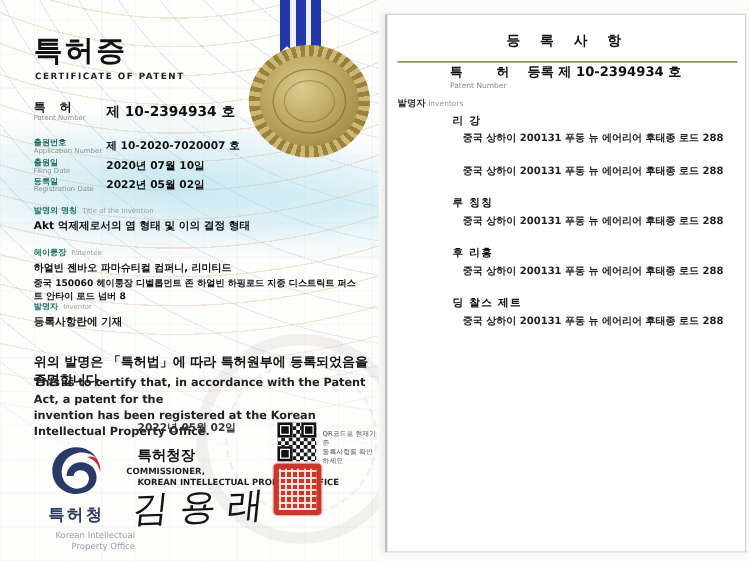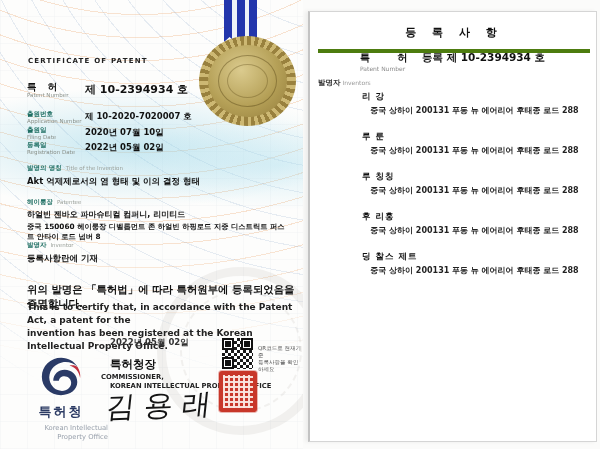--- a/index.html
+++ b/index.html
@@ -86,21 +86,21 @@
   
   .agency{position:absolute;left:14px;top:352px;width:94px;text-align:center;}
   .agency-ko{font-size:13px;font-weight:700;color:#2b3a63;margin-top:1px;letter-spacing:2px;}
   .agency-en{font-size:6.8px;color:#98a0ab;line-height:9px;margin-top:3px;text-align:right;}
 
   
   .page-right{position:absolute;left:308px;top:11px;width:286px;height:429px;background:#fff;
      border:1px solid #d5d5d5;border-left:2px solid #c3c3c3;box-shadow:-3px 0 4px rgba(0,0,0,.06);}
   .reg-header{position:absolute;left:8px;right:6px;top:13px;text-align:center;
      font-size:11px;font-weight:800;letter-spacing:6px;color:#111;
-     border-bottom:4px solid #4d7c0f;padding-bottom:9px;}
+     border-bottom:1px solid #4d7c0f;padding-bottom:9px;}
   .reg-pat-label{position:absolute;left:50px;top:39px;font-size:10px;font-weight:800;letter-spacing:12px;color:#111;}
   .reg-pat-sub{position:absolute;left:50px;top:53px;font-size:6px;color:#8a8a8a;}
   .reg-pat-val{position:absolute;left:112px;top:39px;font-size:10.5px;font-weight:800;color:#111;}
   .reg-inv-label{position:absolute;left:8px;top:66px;font-size:7.5px;font-weight:600;color:#333;}
   .reg-inv-label .en{font-size:6px;font-weight:400;color:#9a9a9a;margin-left:2px;}
   .inv-list{position:absolute;left:52px;top:79px;width:225px;}
   .inv{margin-bottom:15px;}
   .inv-name{font-size:8.5px;font-weight:700;color:#111;letter-spacing:1px;}
   .inv-addr{font-size:8px;font-weight:600;color:#222;margin-top:2px;text-align:center;}
 </style>
@@ -117,20 +117,21 @@
     <div class="bg-wave2"></div>
     <div class="bg-watermark"></div>
 
     <div class="ribbon"></div>
     <div class="gold-seal">
       <div class="gs-spikes"></div>
       <div class="gs-core"></div>
       <div class="gs-ring"></div>
     </div>
 
+    <div class="cert-title">특허증</div>
     <div class="cert-sub">CERTIFICATE OF PATENT</div>
 
     <div class="f-row" style="top:82px">
       <div class="f-label">
         <div class="f-ko big">특 허</div>
         <div class="f-en">Patent Number</div>
       </div>
       <div class="f-val big">제 10-2394934 호</div>
     </div>
     <div class="f-row" style="top:111px">
@@ -215,21 +216,20 @@
     <div class="reg-pat-val">등록 제 10-2394934 호</div>
     <div class="reg-inv-label">
       <span>발명자</span><span class="en">Inventors</span>
     </div>
     <div class="inv-list">
       <div class="inv">
         <div class="inv-name">리 강</div>
         <div class="inv-addr">중국 상하이 200131 푸동 뉴 에어리어 후태종 로드 288</div>
       </div>
       <div class="inv">
-        <div class="inv-name">루 룬</div>
         <div class="inv-addr">중국 상하이 200131 푸동 뉴 에어리어 후태종 로드 288</div>
       </div>
       <div class="inv">
         <div class="inv-name">루 칭칭</div>
         <div class="inv-addr">중국 상하이 200131 푸동 뉴 에어리어 후태종 로드 288</div>
       </div>
       <div class="inv">
         <div class="inv-name">후 리홍</div>
         <div class="inv-addr">중국 상하이 200131 푸동 뉴 에어리어 후태종 로드 288</div>
       </div>

